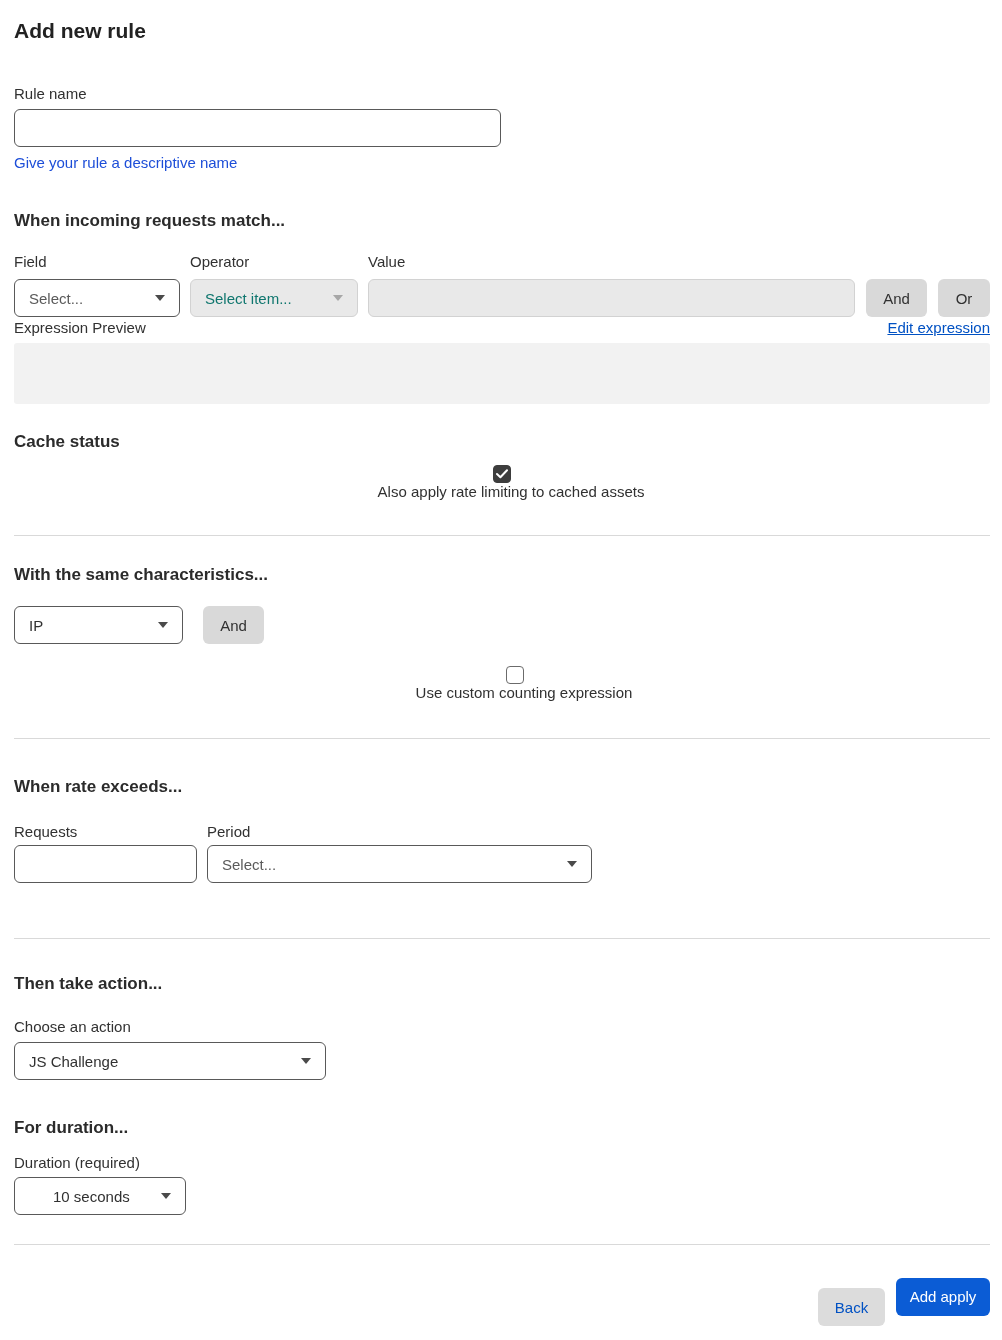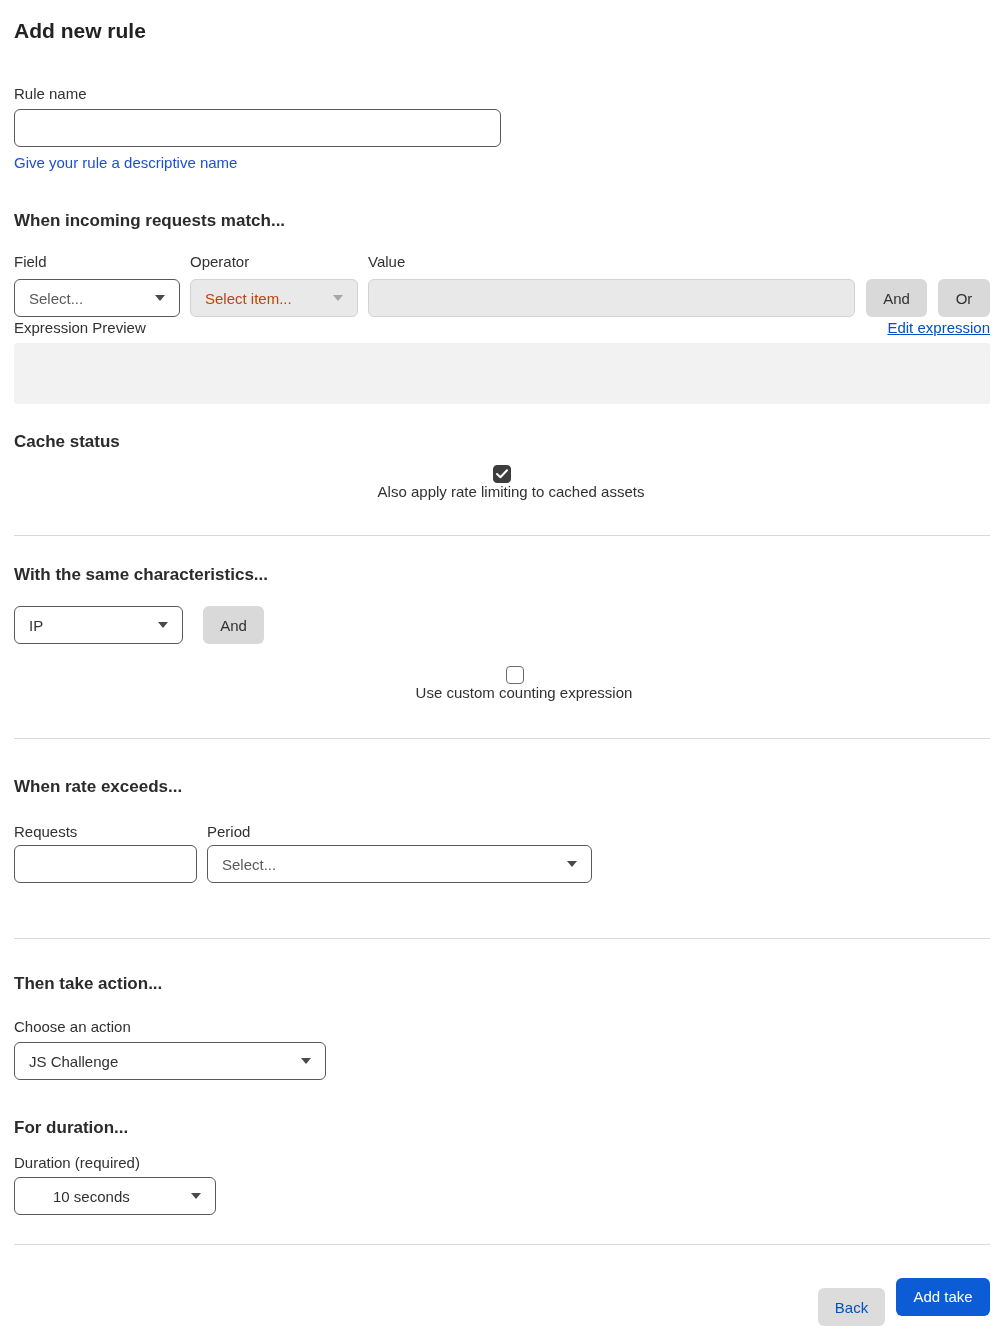--- a/index.html
+++ b/index.html
@@ -62,21 +62,21 @@
     font-size: 15px;
     cursor: pointer;
   }
   .select .select-value { color: #313131; }
   .select .select-value.placeholder { color: #5a5a5a; }
   .select.disabled {
     background: #e9e9e9;
     border-color: #d2d2d2;
     cursor: default;
   }
-  .select.disabled .select-value { color: #c2410c; }
+  .select.disabled .select-value { color: #0f766e; }
   .chevron {
     width: 0; height: 0;
     border-left: 5px solid transparent;
     border-right: 5px solid transparent;
     border-top: 6px solid #4a4a4a;
     flex: 0 0 auto;
     margin-left: 8px;
   }
   .select.disabled .chevron { border-top-color: #a7a7a7; }
   .btn {
@@ -243,23 +243,23 @@
 
 <h2 class="section-heading" style="margin-top:34px;">Then take action...</h2>
 <div class="field-label" style="margin-top:22px;">Choose an action</div>
 <div class="select" style="width:312px; margin-top:5px;">
   <span class="select-value">JS Challenge</span>
   <span class="chevron"></span>
 </div>
 
 <h2 class="section-heading" style="margin-top:37px;">For duration...</h2>
 <div class="field-label" style="margin-top:14px;">Duration (required)</div>
-<div class="select" style="width:202px; margin-top:4px;padding-left:38px;">
+<div class="select" style="width:172px; margin-top:4px;padding-left:38px;">
   <span class="select-value">10 seconds</span>
   <span class="chevron"></span>
 </div>
 
 <hr class="divider" style="margin-top:29px;">
 
 <div class="footer-row" style="margin-top:22px;">
   <button class="btn btn-back" style="width:67px;">Back</button>
-  <button class="btn btn-primary" style="width:94px; margin-left:11px;">Add take</button>
+  <button class="btn btn-primary" style="width:94px; margin-left:11px;">Add apply</button>
 </div>
 
 </body></html>

